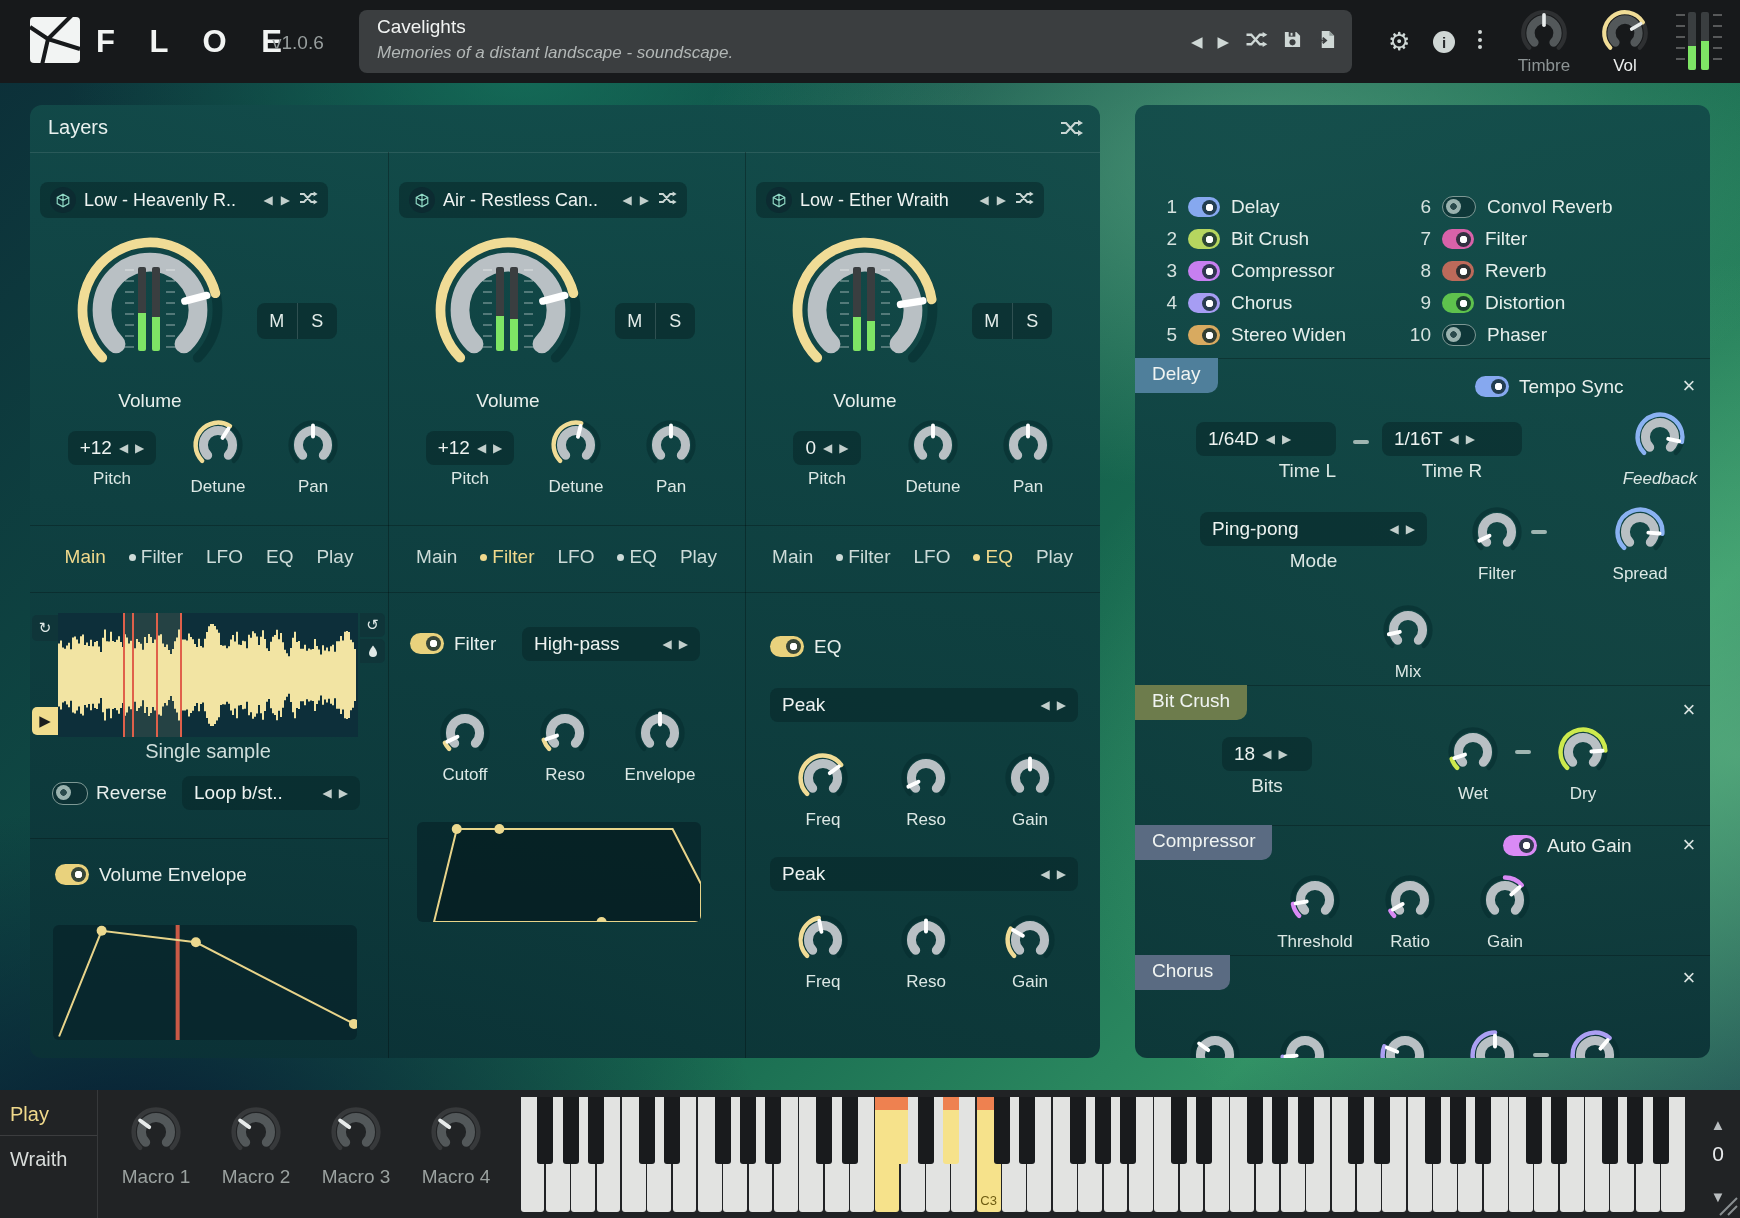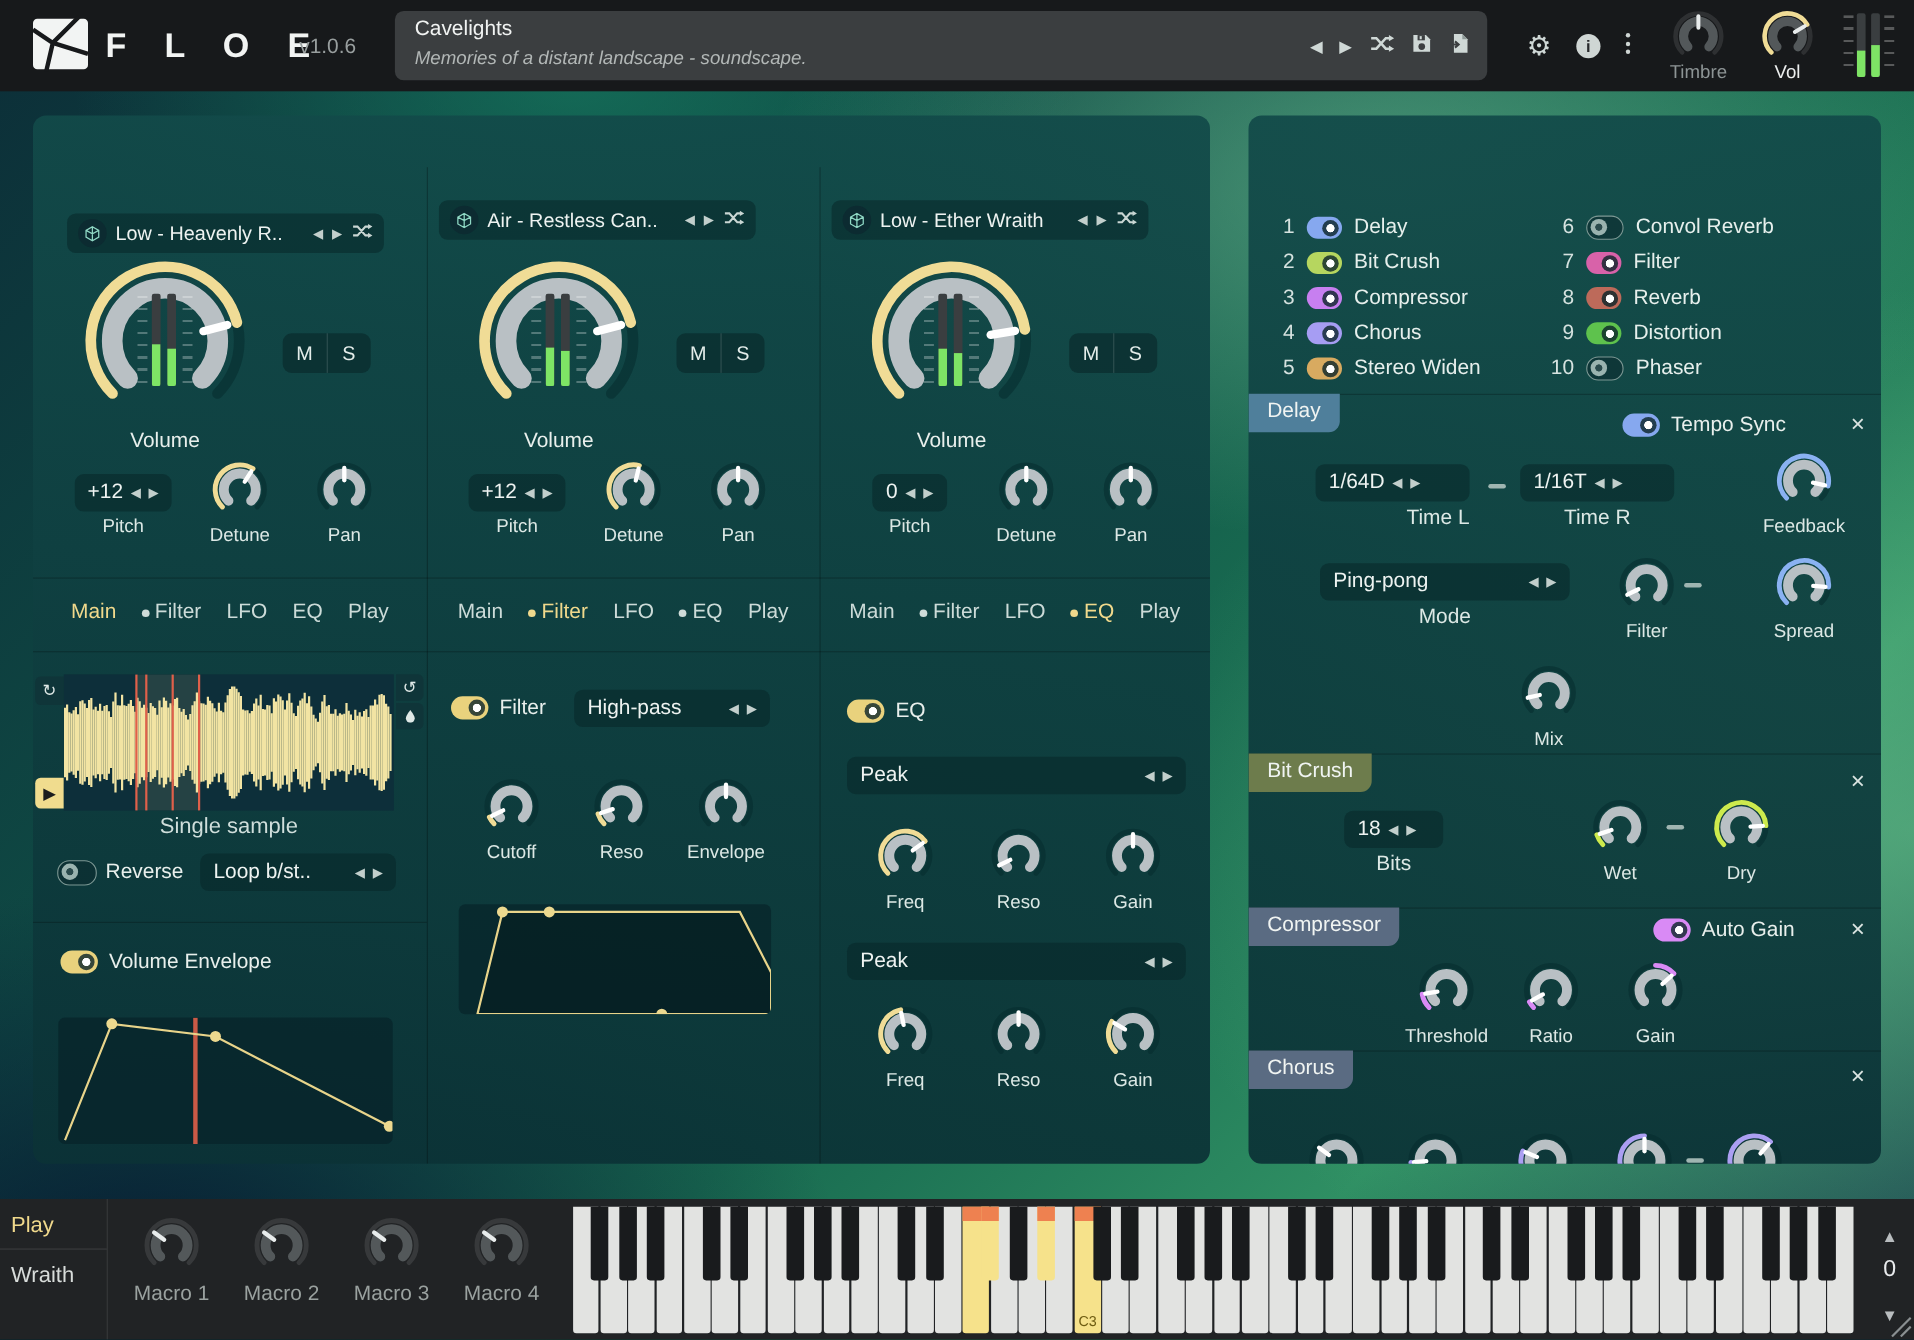--- a/index.html
+++ b/index.html
@@ -174,25 +174,32 @@
           <s style="height: 42%;"></s>
         </b>
       <b class="mbar" style="left:25px;">
           <s style="height: 50%;"></s>
         </b>
       <i class="ticks" style="left:37px;"></i>
     </div>
   </div>
 
   <div id="layers-panel" class="panel">
+    <div class="phead">
+      <div class="ptitle">Layers</div>
+      <span class="shuffle"><svg width="26" height="20" viewBox="0 0 24 20">
+            <path d="M2 5 h5 l9 10 h4 M2 15 h5 l9 -10 h4" stroke="#c9d6d3" stroke-width="2.2" fill="none"></path>
+            <path d="M19 2 l5 3 -5 3 z M19 12 l5 3 -5 3 z" fill="#c9d6d3"></path>
+          </svg></span>
+    </div>
     <div class="vdiv" style="left:358px;"></div>
     <div class="vdiv" style="left:715px;"></div>
 
     <div class="lcol" style="left:0;width:358px;">
-      <div class="selector" style="left:10px;top:42px;width:268px;margin-left:21px;">
+      <div class="selector" style="left:10px;top:30px;width:268px;">
         <span class="cube">
             <svg width="14" height="15" viewBox="0 0 12 13">
               <path d="M6 1 L11 3.8 V9.2 L6 12 L1 9.2 V3.8 Z M6 1 V6.5 M1 3.8 L6 6.5 L11 3.8 M6 12 V6.5" stroke="#8fd8c4" stroke-width="1" fill="none"></path>
             </svg>
           </span>
         <span class="selname">Low - Heavenly R..</span>
         <span class="arr">◀</span>
         <span class="arr">▶</span>
         <span><svg width="20" height="16" viewBox="0 0 24 20">
               <path d="M2 5 h5 l9 10 h4 M2 15 h5 l9 -10 h4" stroke="#c9d6d3" stroke-width="2.4" fill="none"></path>
@@ -864,21 +871,21 @@
     </div>
     <div class="dash" style="left:218px;top:335px;"></div>
     <div class="ctl" style="left:247px;top:317px;width:140px;">
       <div class="valbox" style="width:116px;">
           <span>1/16T</span>
           <span class="arr">◀</span>
           <span class="arr">▶</span>
         </div>
       <div class="klbl" style="font-size:19px;">Time R</div>
     </div>
-    <div class="ctl" style="left:450px;top:304px;width:110px;">
+    <div class="ctl" style="left:470px;top:304px;width:110px;font-style:italic;">
         <div class="kn">
           <svg viewBox="0 0 100 100">
             <path d="M 21.72 78.28 A 40 40 0 1 1 78.28 78.28" stroke="rgba(6,44,46,0.55)" stroke-width="8" fill="none" stroke-linecap="round"></path>
             <path d="M 21.72 78.28 A 40 40 0 1 1 89.04 58.73" stroke="#8ab2f2" stroke-width="8" fill="none" stroke-linecap="round"></path>
             <path d="M 31.62 68.38 A 26 26 0 1 1 68.38 68.38" stroke="#b9c0c4" stroke-width="16" fill="none" stroke-linecap="round"></path>
             <line x1="64.63875142908121" y1="53.27214862094814" x2="84.15708666785616" y2="57.635013448878986" stroke="#ffffff" stroke-width="7" stroke-linecap="round"></line>
           </svg>
         </div>
         <div class="klbl">Feedback</div>
       </div>

